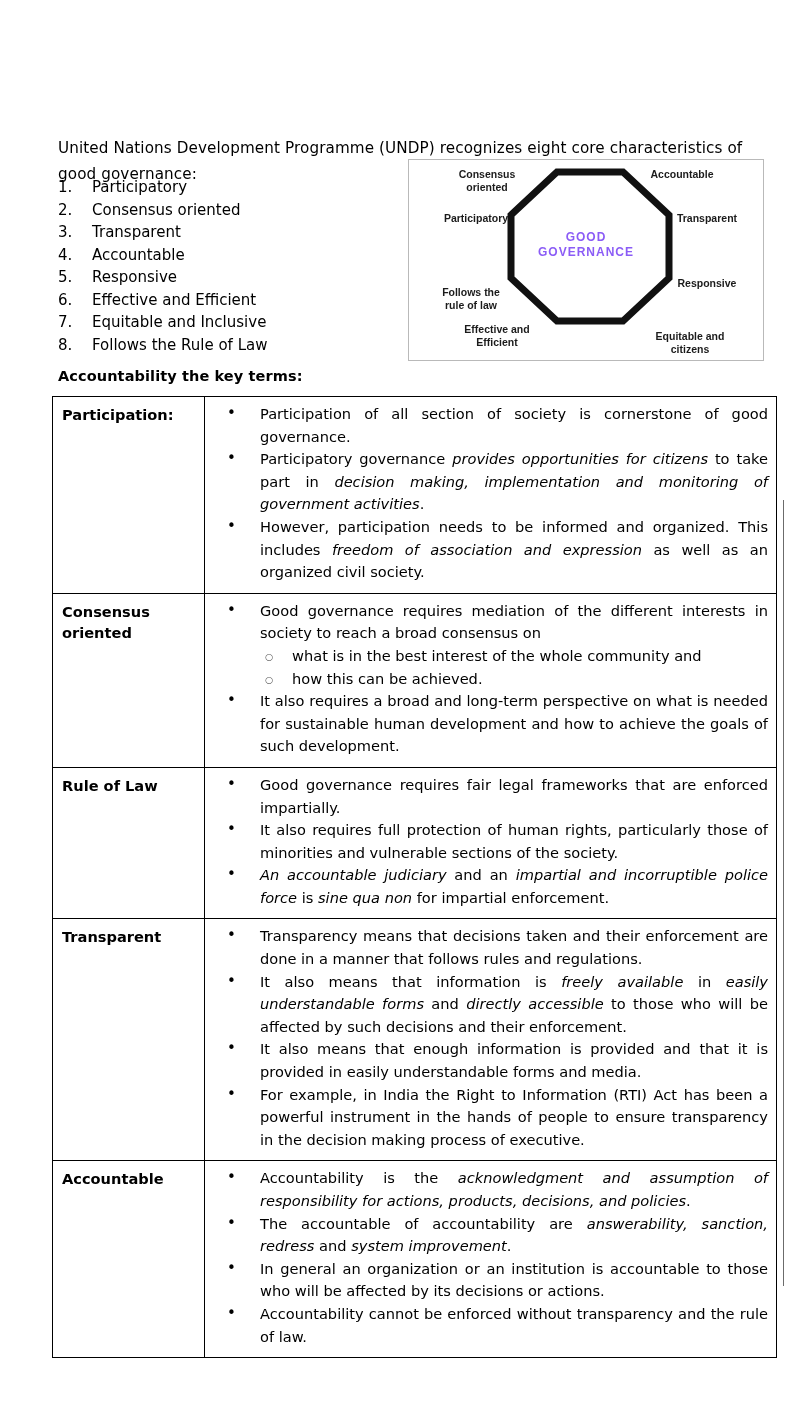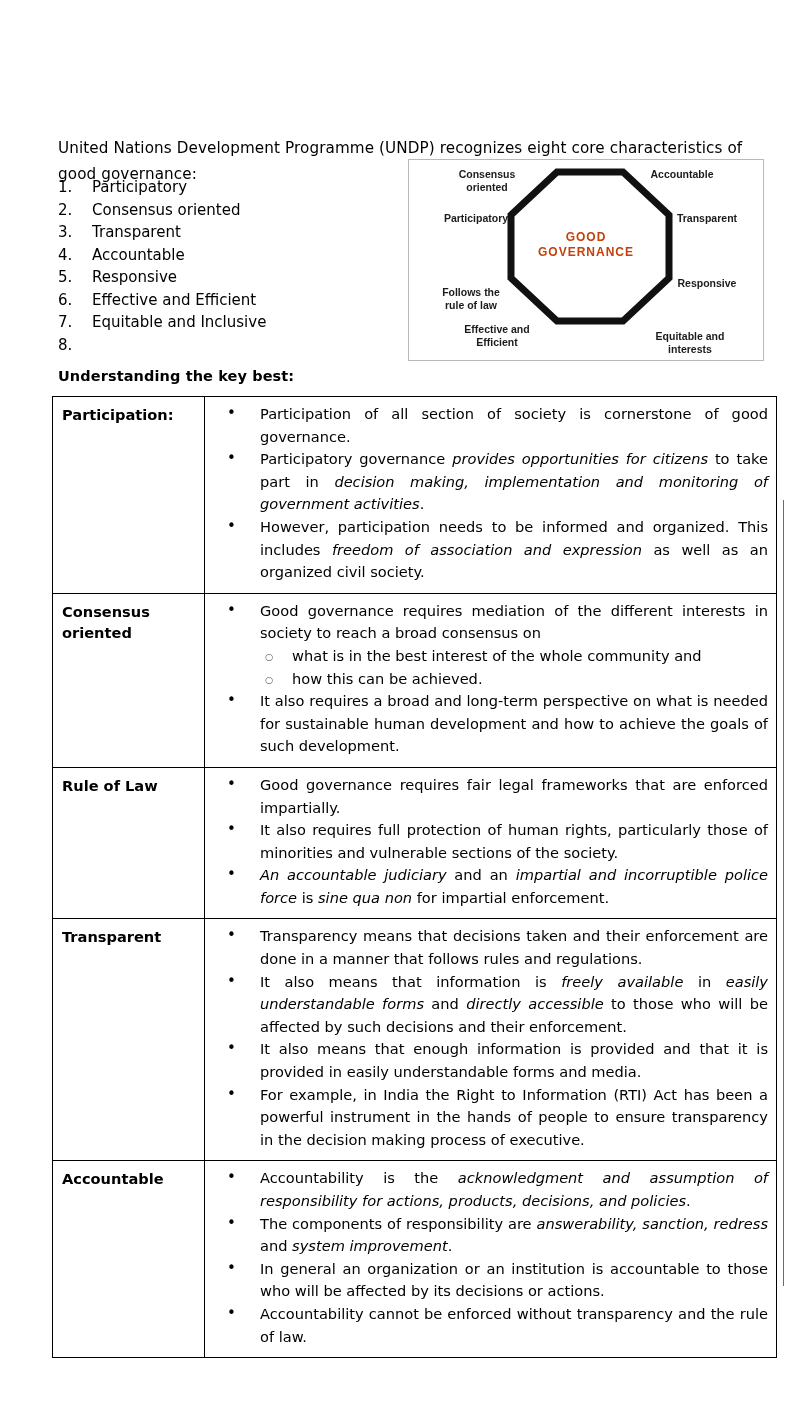--- a/index.html
+++ b/index.html
@@ -88,21 +88,21 @@
     position: absolute;
     left: 0;
     right: 0;
     top: 70px;
     text-align: center;
     font-family: "Liberation Sans", sans-serif;
     font-size: 12px;
     font-weight: 700;
     letter-spacing: 1px;
     line-height: 15px;
-    color: #c2410c;
+    color: #8b5cf6;
   }
   .lbl-consensus  { left: 28px;  top: 8px;  width: 100px; }
   .lbl-accountable{ left: 218px; top: 8px;  width: 110px; }
   .lbl-participatory { left: 12px; top: 52px; width: 110px; }
   .lbl-transparent   { left: 248px; top: 52px; width: 100px; }
   .lbl-rule       { left: 12px;  top: 126px; width: 100px; }
   .lbl-responsive { left: 248px; top: 117px; width: 100px; }
   .lbl-effective  { left: 38px;  top: 163px; width: 100px; }
   .lbl-equitable  { left: 226px; top: 170px; width: 110px; }
 
@@ -217,20 +217,21 @@
     <div class="row">
       <span class="num">6.</span>
       <span class="txt">Effective and Efficient</span>
     </div>
     <div class="row">
       <span class="num">7.</span>
       <span class="txt">Equitable and Inclusive</span>
     </div>
     <div class="row">
       <span class="num">8.</span>
+      <span class="txt">Follows the Rule of Law</span>
     </div>
   </div>
 
   <div class="figure">
     <svg width="354" height="200" viewBox="0 0 354 200">
       <polygon points="148,12 214,12 260,55 260,118 214,161 148,161 102,118 102,55" fill="none" stroke="#111111" stroke-width="7" stroke-linejoin="miter"></polygon>
     </svg>
     <div class="fig-center">
       <div>GOOD</div>
       <div>GOVERNANCE</div>
@@ -246,25 +247,25 @@
       <div>Follows the</div>
       <div>rule of law</div>
     </div>
     <div class="fig-label lbl-responsive">Responsive</div>
     <div class="fig-label lbl-effective">
       <div>Effective and</div>
       <div>Efficient</div>
     </div>
     <div class="fig-label lbl-equitable">
       <div>Equitable and</div>
-      <div>interests</div>
+      <div>citizens</div>
     </div>
   </div>
 
-  <div class="section-heading">Understanding the key best:</div>
+  <div class="section-heading">Accountability the key terms:</div>
 
   <table class="keyterms">
     <tbody>
 
       <tr>
         <td class="term">Participation:</td>
         <td class="desc">
           <ul class="blist">
             <li><span>Participation of all section of society is cornerstone of good governance.</span></li>
             <li><span>Participatory governance </span><em>provides opportunities for citizens</em><span> to take part in </span><em>decision making, implementation and monitoring of government activities</em><span>.</span></li>
@@ -310,21 +311,21 @@
             <li><span>For example, in India the Right to Information (RTI) Act has been a powerful instrument in the hands of people to ensure transparency in the decision making process of executive.</span></li>
           </ul>
         </td>
       </tr>
 
       <tr>
         <td class="term">Accountable</td>
         <td class="desc">
           <ul class="blist">
             <li><span>Accountability is the </span><em>acknowledgment and assumption of responsibility for actions, products, decisions, and policies</em><span>.</span></li>
-            <li><span>The components of responsibility are </span><em>answerability, sanction, redress</em><span> and </span><em>system improvement</em><span>.</span></li>
+            <li><span>The accountable of accountability are </span><em>answerability, sanction, redress</em><span> and </span><em>system improvement</em><span>.</span></li>
             <li><span>In general an organization or an institution is accountable to those who will be affected by its decisions or actions.</span></li>
             <li><span>Accountability cannot be enforced without transparency and the rule of law.</span></li>
           </ul>
         </td>
       </tr>
 
     </tbody>
   </table>
 
 </div>

